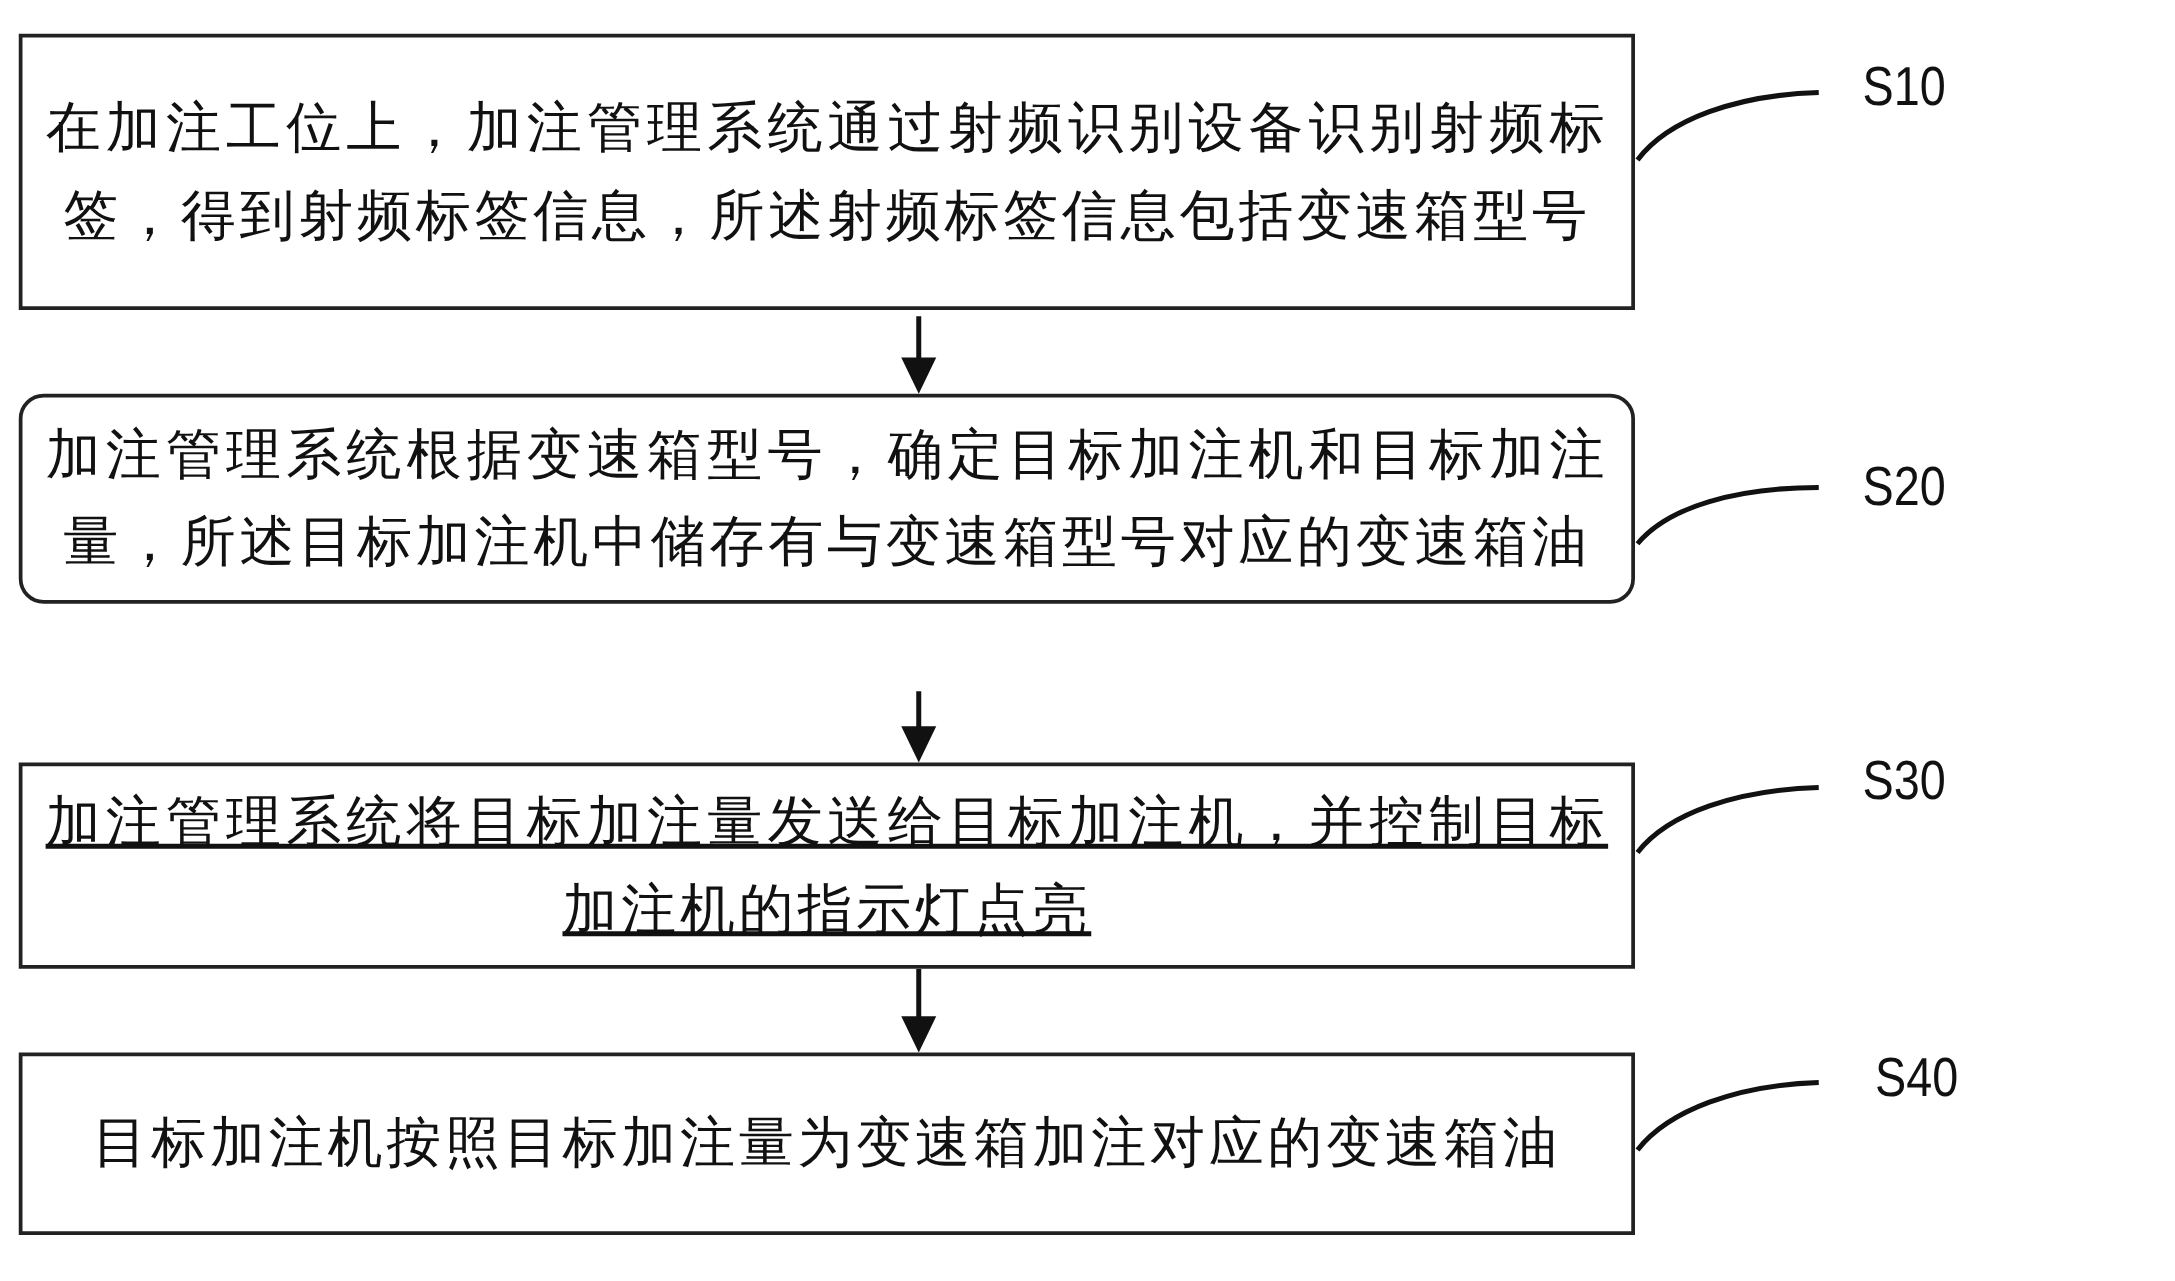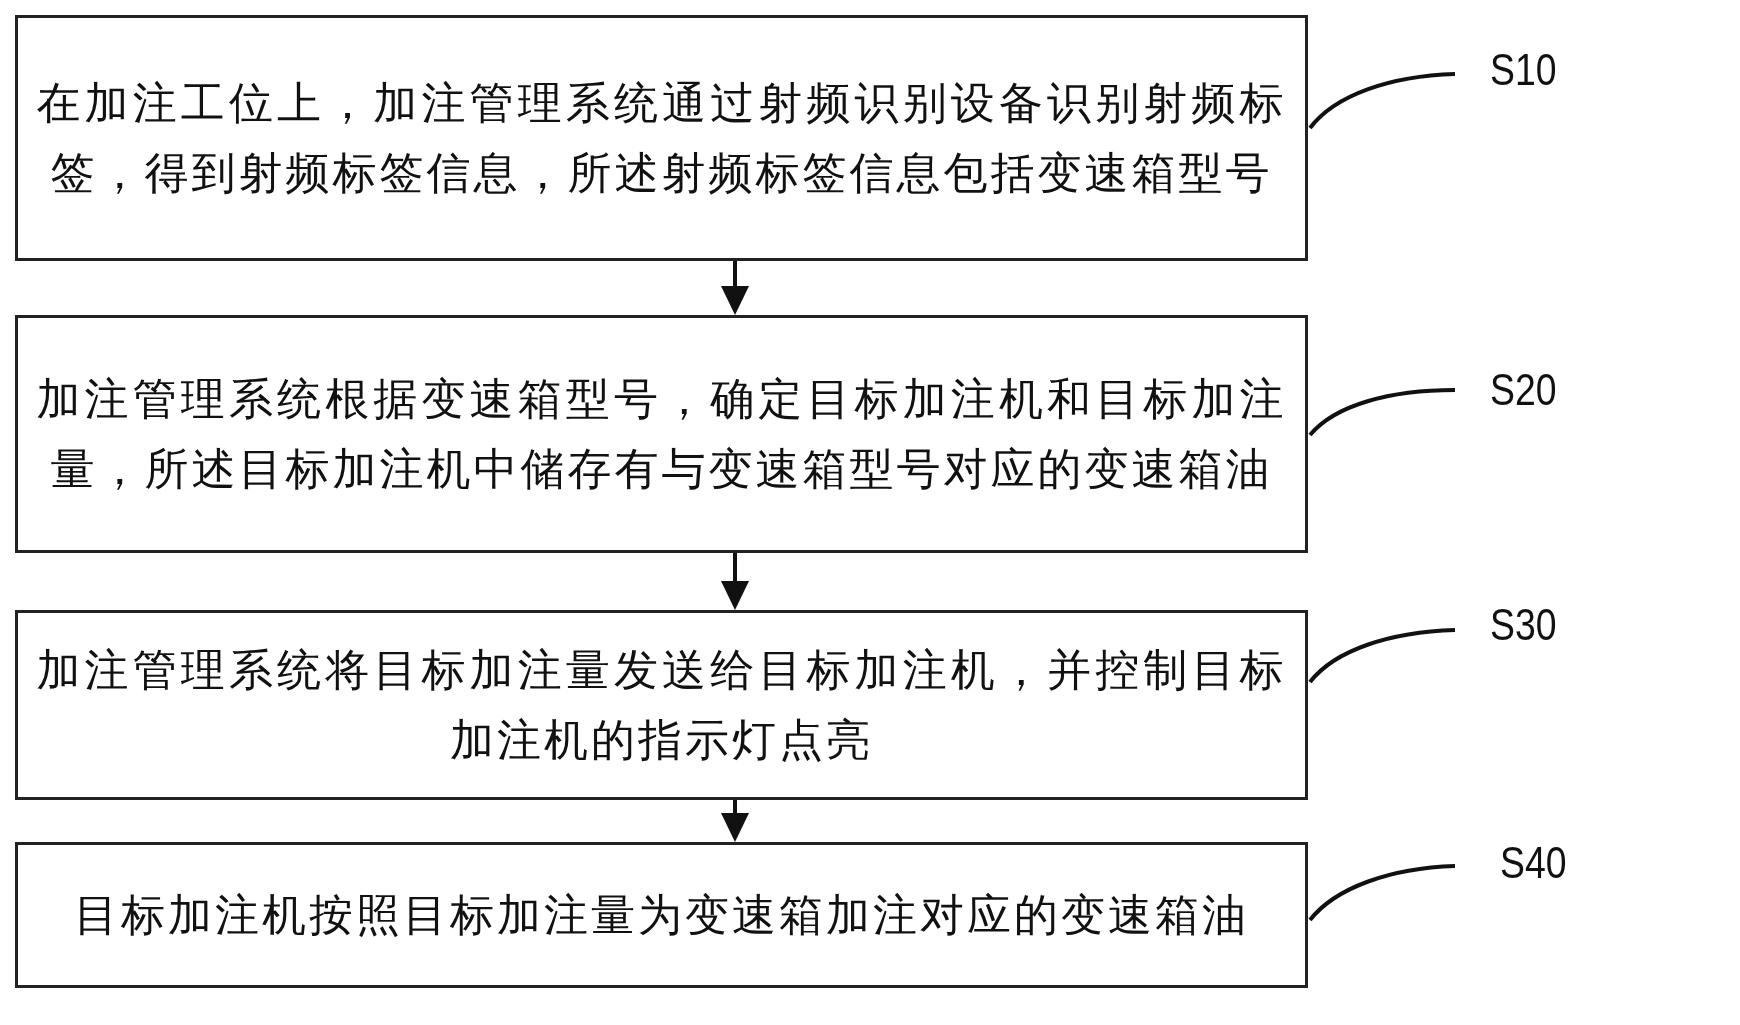--- a/index.html
+++ b/index.html
@@ -73,31 +73,31 @@
     <line x1="735" y1="775" x2="735" y2="817" stroke="#111" stroke-width="4"></line>
     <polygon points="721,813 749,813 735,842" fill="#111"></polygon>
   </g>
 
   <path d="M1455,74 C1390,76 1335,95 1310,128" stroke="#111" stroke-width="4" fill="none"></path>
   <path d="M1455,390 C1390,390 1335,405 1310,435" stroke="#111" stroke-width="4" fill="none"></path>
   <path d="M1455,630 C1390,632 1335,650 1310,682" stroke="#111" stroke-width="4" fill="none"></path>
   <path d="M1455,866 C1390,868 1335,888 1310,920" stroke="#111" stroke-width="4" fill="none"></path>
 </svg>
 
-<div class="step-box" style="top:15px; height:246px;">
+<div class="step-box" style="top:27px; height:221px;">
   <div class="step-text justify">在加注工位上，加注管理系统通过射频识别设备识别射频标签，得到射频标签信息，所述射频标签信息包括变速箱型号</div>
 </div>
 <div class="step-label" style="left:1490px; top:45px;">S10</div>
 
-<div class="step-box" style="top:315px; height:238px;">
+<div class="step-box" style="top:315px; height:168px;border-radius:20px;">
   <div class="step-text justify">加注管理系统根据变速箱型号，确定目标加注机和目标加注量，所述目标加注机中储存有与变速箱型号对应的变速箱油</div>
 </div>
 <div class="step-label" style="left:1490px; top:365px;">S20</div>
 
-<div class="step-box" style="top:610px; height:190px;">
+<div class="step-box" style="top:610px; height:165px;text-decoration:underline;">
   <div class="step-text justify">加注管理系统将目标加注量发送给目标加注机，并控制目标加注机的指示灯点亮</div>
 </div>
 <div class="step-label" style="left:1490px; top:600px;">S30</div>
 
 <div class="step-box" style="top:842px; height:146px;">
   <div class="step-text justify">目标加注机按照目标加注量为变速箱加注对应的变速箱油</div>
 </div>
 <div class="step-label" style="left:1500px; top:838px;">S40</div>
 
 </body></html>

